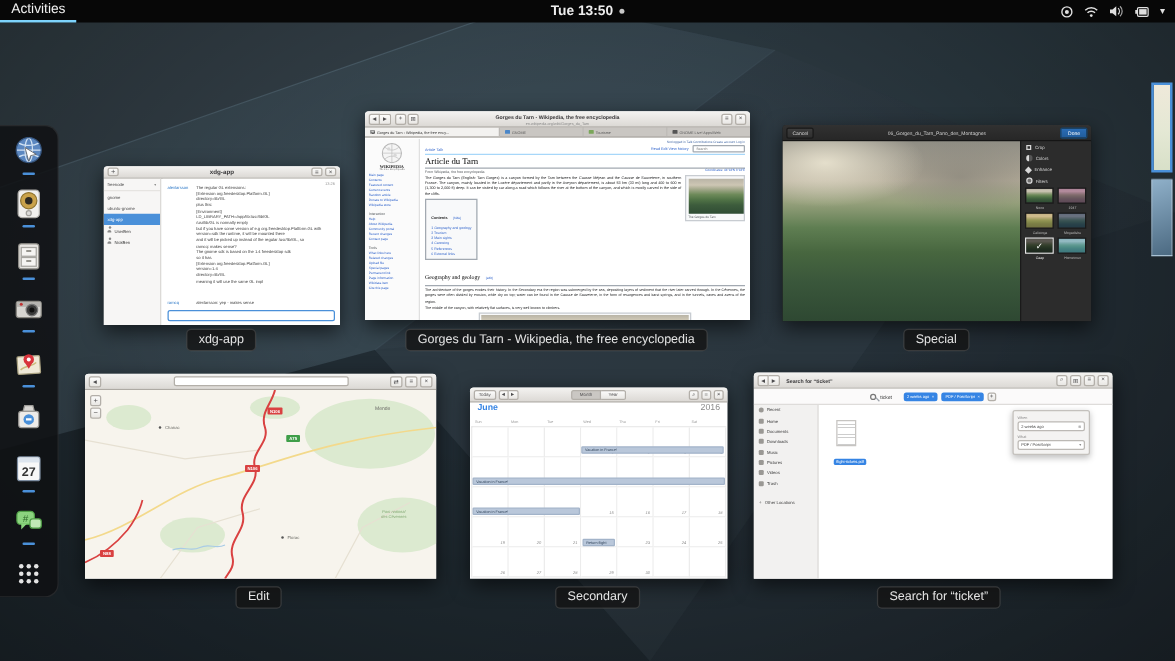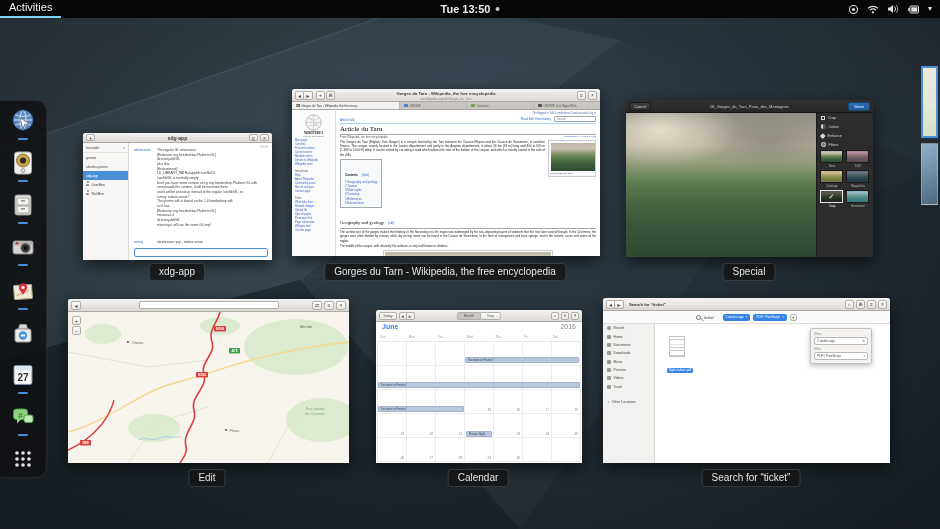--- a/index.html
+++ b/index.html
@@ -715,16 +715,16 @@
             <span style="color:#888">▾</span>
           </div>
       </div>
     </div>
   </div>
 
   <div class="wlabel" style="left:177px;top:263px">xdg-app</div>
   <div class="wlabel" style="left:445px;top:263px">Gorges du Tarn - Wikipedia, the free encyclopedia</div>
   <div class="wlabel" style="left:749px;top:263px">Special</div>
   <div class="wlabel" style="left:207px;top:469px">Edit</div>
-  <div class="wlabel" style="left:478px;top:469px">Calendar</div>
+  <div class="wlabel" style="left:478px;top:469px">Secondary</div>
   <div class="wlabel" style="left:751px;top:469px">Search for “ticket”</div>
 
 </div>
 
 </body></html>

